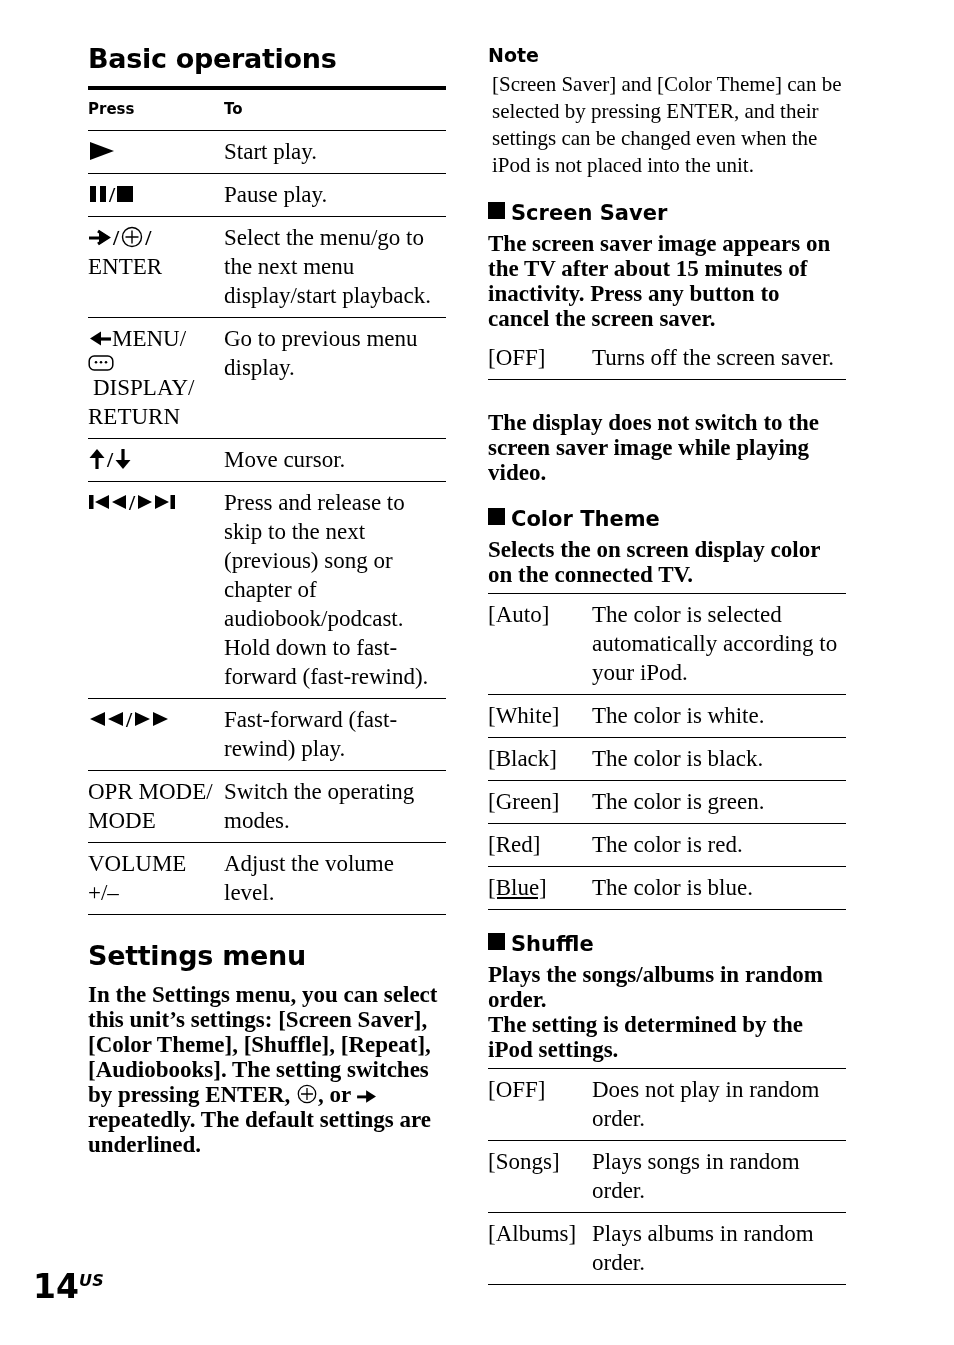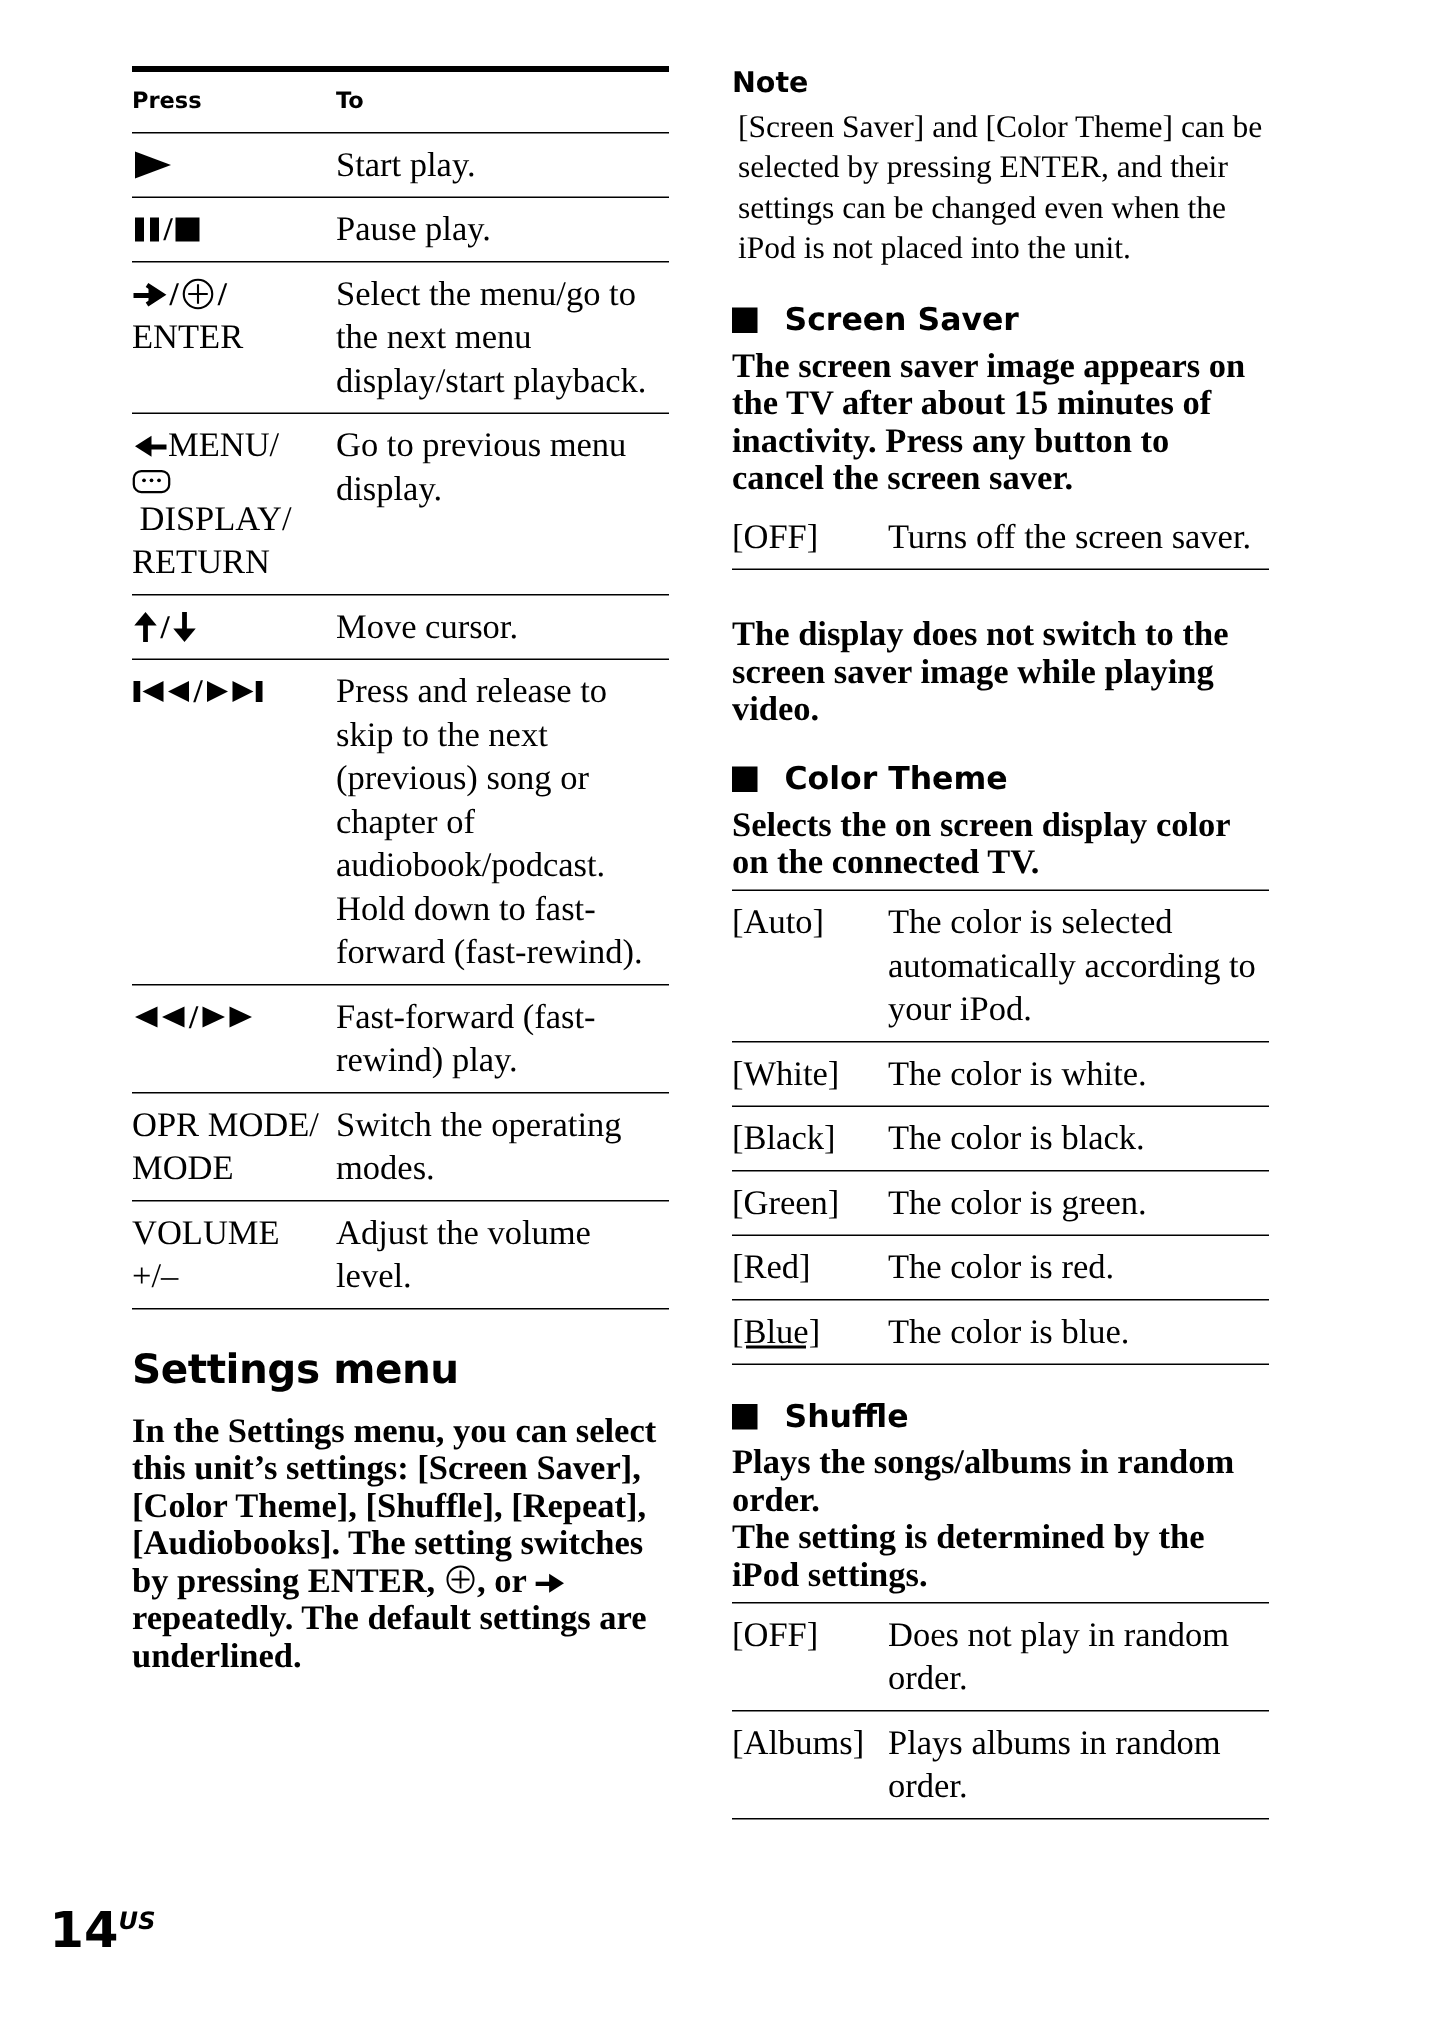--- a/index.html
+++ b/index.html
@@ -36,22 +36,21 @@
     margin: 0 0 12px 0;
     line-height: 1.1;
   }
   h2.sub-heading {
     font-family: "DejaVu Sans", sans-serif;
     font-weight: bold;
     font-size: 21px;
     margin: 22px 0 6px 0;
     line-height: 1.15;
     display: flex;
-    align-items: center;
-    gap: 18px;
+    gap: 6px;
   }
   h2.sub-heading .sq {
     display: inline-block;
     width: 17px;
     height: 17px;
     background: #000;
     flex: 0 0 auto;
     margin-top: 1px;
   }
   h3.note-heading {
@@ -167,20 +166,21 @@
     letter-spacing: 0.3px;
   }
 </style>
 </head>
 <body>
 
 <div class="page">
 
   <div class="col col-left">
 
+    <h1 class="section-title">Basic operations</h1>
 
     <table class="doc-table t-basic">
       <colgroup>
           <col class="c1">
           <col class="c2">
         </colgroup>
       <thead>
         <tr>
           <th>Press</th>
           <th>To</th>
@@ -440,20 +440,24 @@
       <colgroup>
           <col class="c1">
           <col class="c2">
         </colgroup>
       <tbody>
         <tr>
           <td class="key" style="border-top:1.6px solid #000">[OFF]</td>
           <td class="desc" style="border-top:1.6px solid #000">Does not play in random order.</td>
         </tr>
         <tr>
+          <td class="key">[Songs]</td>
+          <td class="desc">Plays songs in random order.</td>
+        </tr>
+        <tr>
           <td class="key">[Albums]</td>
           <td class="desc">Plays albums in random order.</td>
         </tr>
       </tbody>
     </table>
 
   </div>
 
   <div class="page-number">
     <span>14</span><span class="suffix">US</span>

